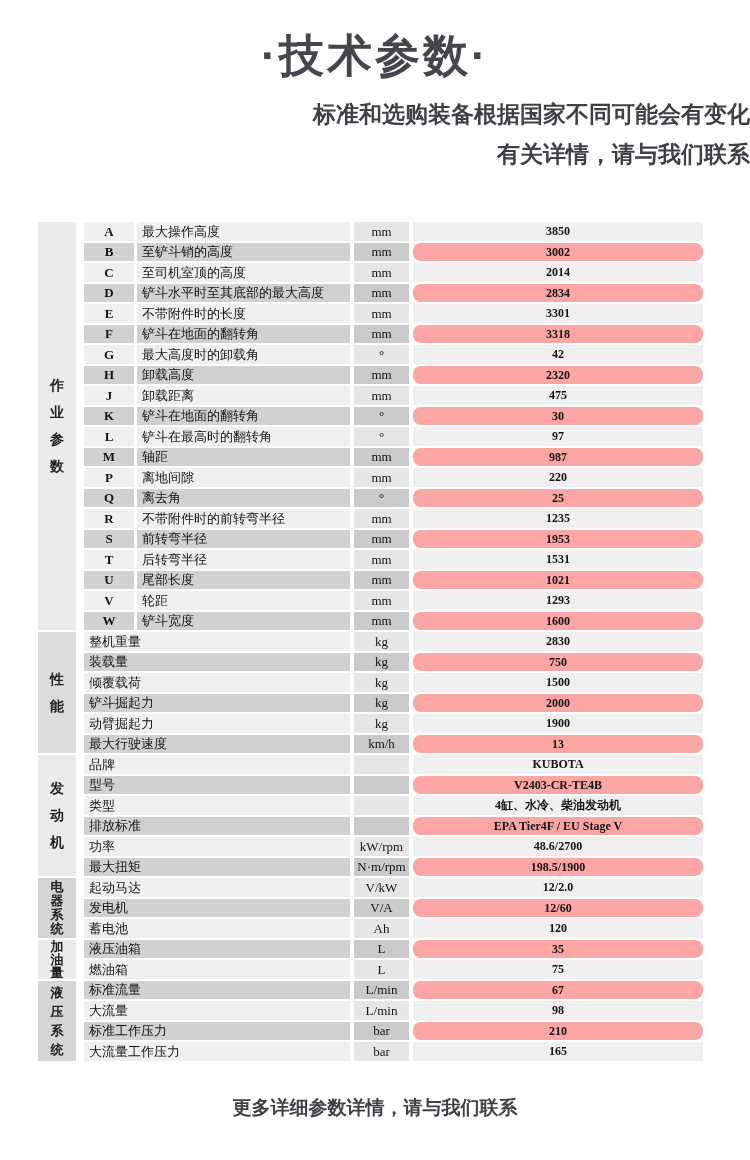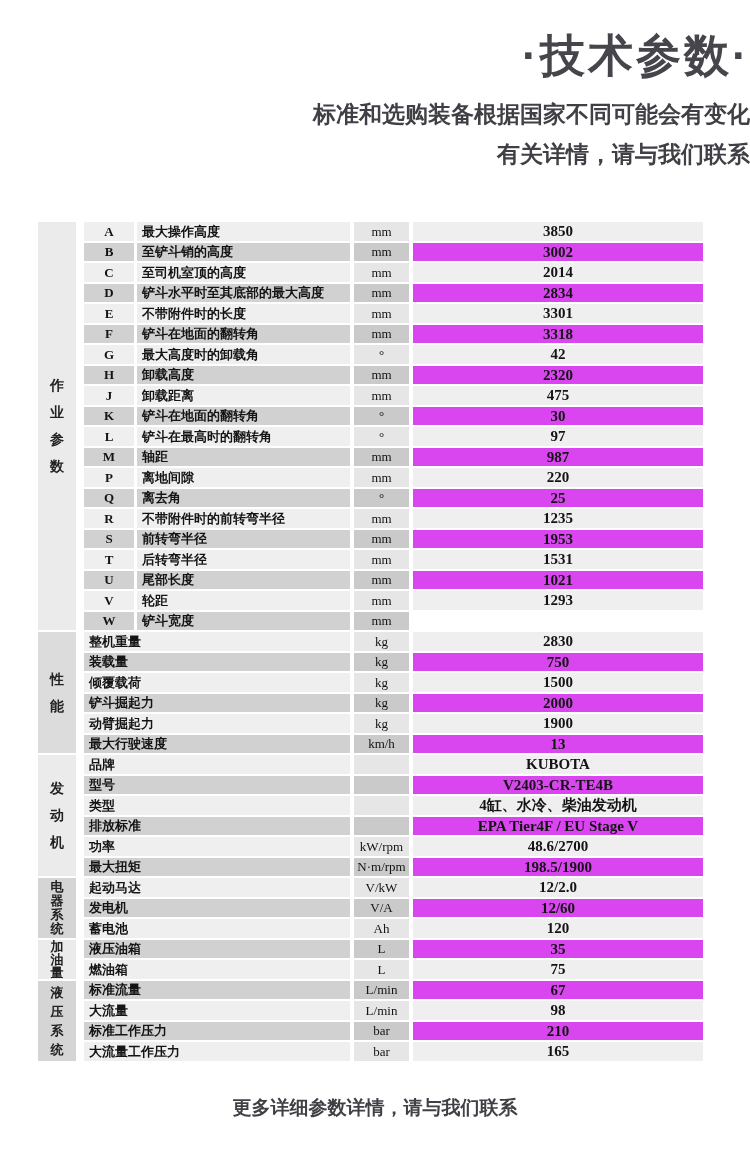--- a/index.html
+++ b/index.html
@@ -5,21 +5,21 @@
   html,body{margin:0;padding:0;}
   body{
     width:750px;height:1160px;background:#ffffff;overflow:hidden;
     font-family:"Liberation Sans", sans-serif;
     -webkit-font-smoothing:antialiased;
   }
   .page{width:750px;height:1160px;position:relative;}
 
   
   .title{
-    margin:28px 0 0 0;text-align:right;
+    margin:28px 0 0 0;text-align:center;
     font-size:45px;font-weight:800;letter-spacing:3px;
     color:#45454b;line-height:1.25;
   }
   .subtitle-block{margin-top:10px;text-align:right;}
   .subtitle{
     font-size:23px;font-weight:700;color:#3f3f45;line-height:40px;
   }
 
   
   .spec-table{
@@ -43,30 +43,30 @@
   .sec4 .group-cell{line-height:13px;font-size:13px;}
   .sec5 .group-cell{background:#d5d5d5;line-height:19px;font-size:13px;}
 
   .rows{flex:1;display:flex;flex-direction:column;gap:2px;}
   .row{display:flex;gap:3px;height:18.5px;}
   .cell{
     display:flex;align-items:center;font-size:13px;
     overflow:hidden;white-space:nowrap;
   }
   .cell.letter{flex:0 0 50px;justify-content:center;font-weight:700;}
-  .cell.desc{flex:0 0 208px;padding-left:5px;font-weight:700;}
+  .cell.desc{flex:0 0 208px;padding-left:5px;font-weight:400;}
   .cell.desc.merged{flex:0 0 261px;}
   .cell.unit{flex:0 0 55px;justify-content:center;margin-left:1px;font-family:Liberation Serif, serif;}
-  .cell.value{flex:1;justify-content:center;margin-left:1px;font-weight:700;font-size:15px;}
+  .cell.value{flex:1;justify-content:center;margin-left:1px;font-weight:700;font-size:12px;}
 
   .row.light .cell{background:#f0efef;}
   .row.light .cell.unit{background:#e6e6e6;}
   .row.dark .cell{background:#d2d1d1;}
   .row.dark .cell.unit{background:#cacaca;}
-  .row.dark .cell.value{background:#d946ef;}
+  .row.dark .cell.value{background:#fca5a5;border-radius:8px;}
 
   
   .footer{
     margin-top:34px;text-align:center;
     font-size:19px;font-weight:700;color:#3f3f45;
   }
 </style>
 </head>
 <body>
 
@@ -198,20 +198,21 @@
           <div class="row light">
             <div class="cell letter">V</div>
             <div class="cell desc">轮距</div>
             <div class="cell unit">mm</div>
             <div class="cell value">1293</div>
           </div>
           <div class="row dark">
             <div class="cell letter">W</div>
             <div class="cell desc">铲斗宽度</div>
             <div class="cell unit">mm</div>
+            <div class="cell value">1600</div>
           </div>
         </div>
       </div>
       <div class="section sec1">
         <div class="group-cell">性
 能</div>
         <div class="rows">
           <div class="row light">
             <div class="cell desc merged">整机重量</div>
             <div class="cell unit">kg</div>

